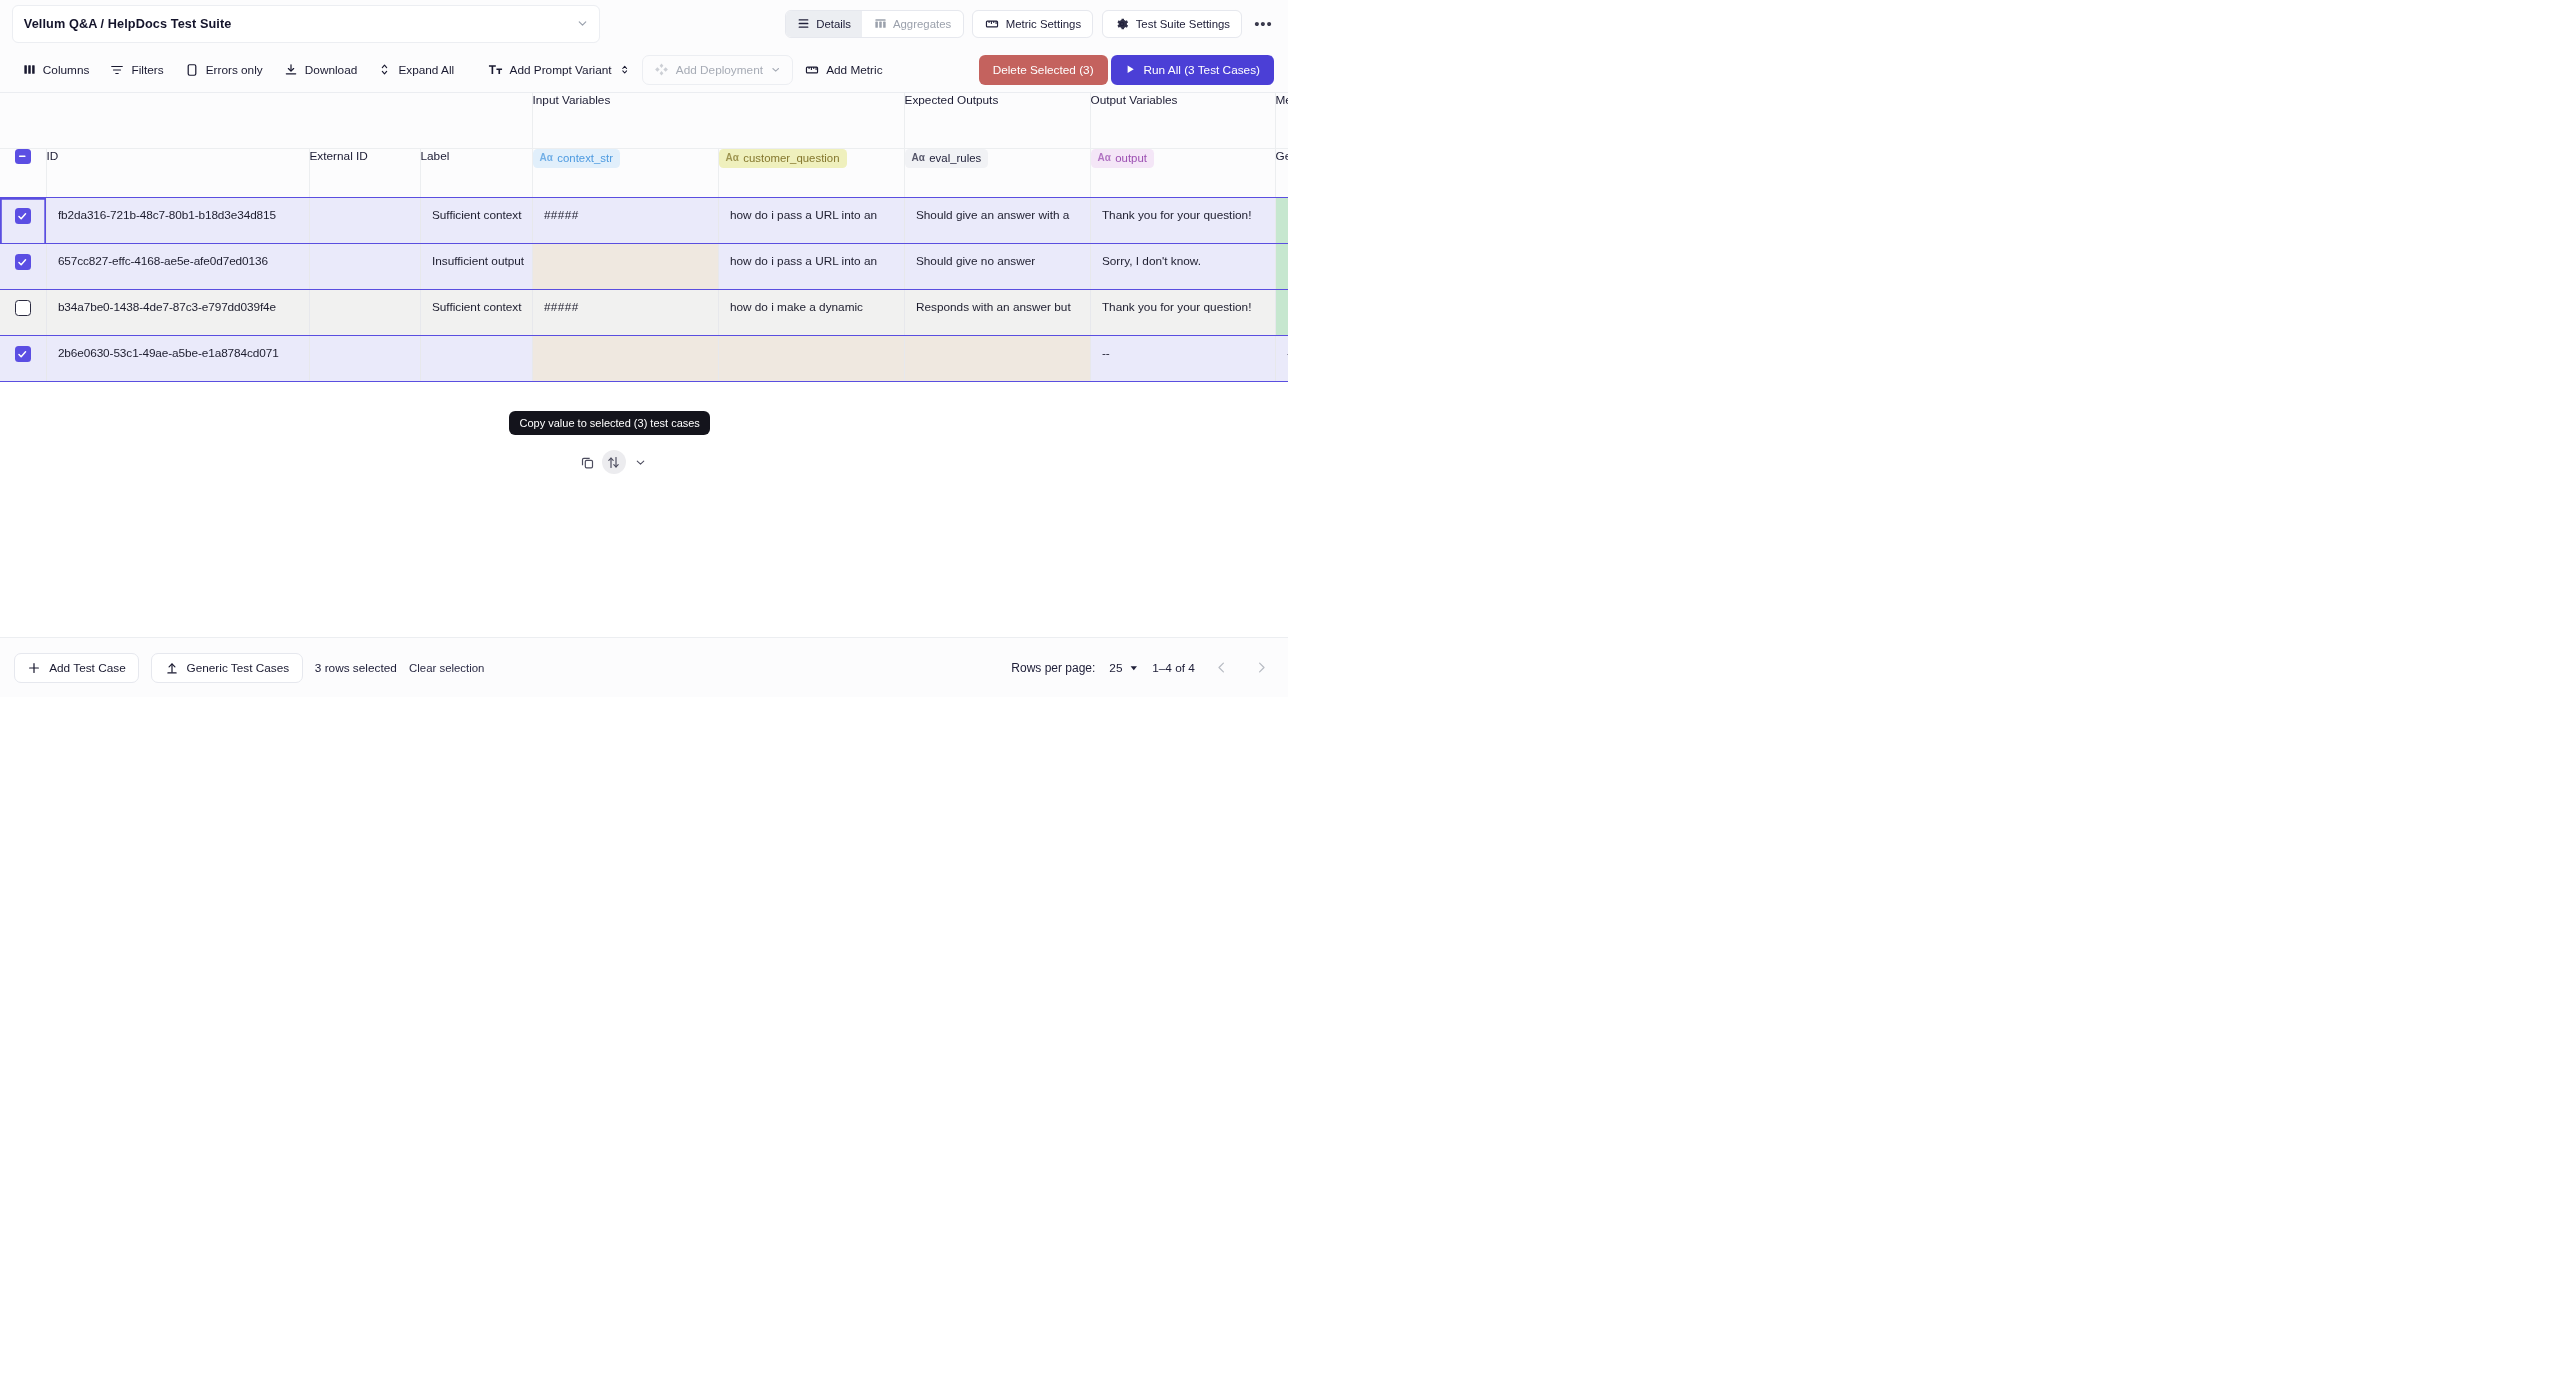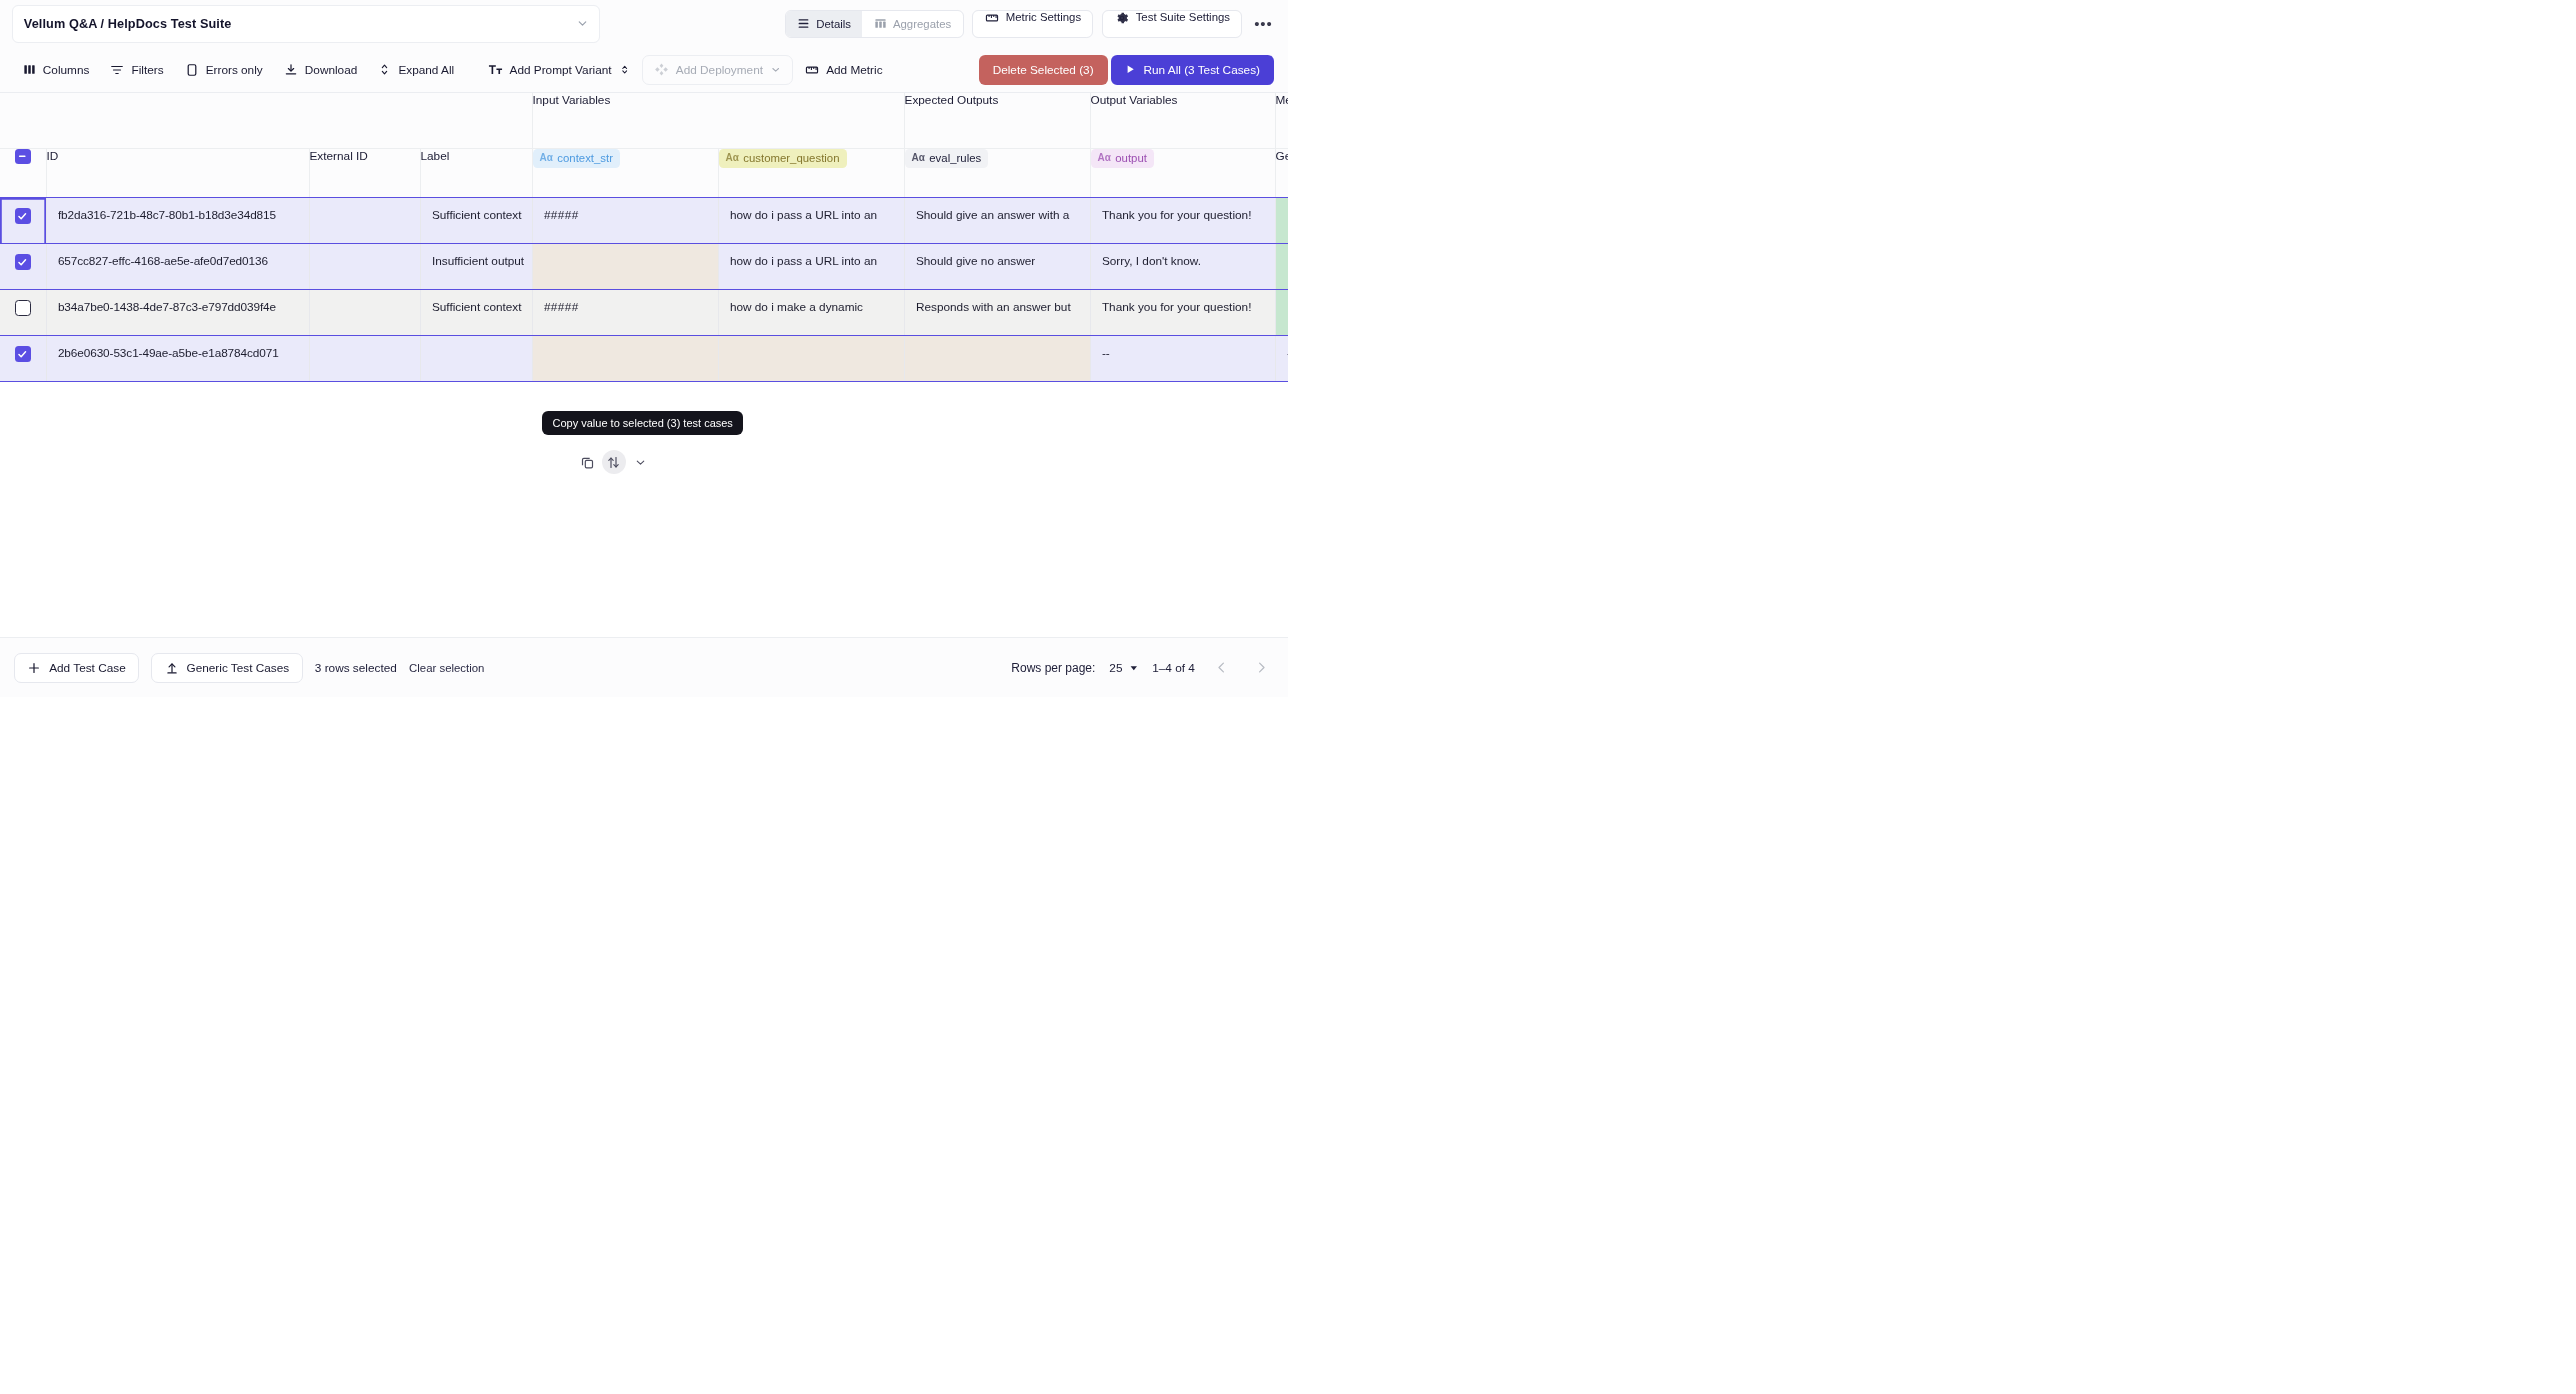--- a/index.html
+++ b/index.html
@@ -32,21 +32,21 @@
   }
   .seg-btn {
     display: flex; align-items: center; gap: 6.1px; height: 100%;
     padding: 0 11.4px; font-size: 11.4px; background: transparent; border: 0;
     font-family: inherit; color: #20203a; cursor: pointer;
   }
   .seg-btn.active { background: #eceef2; font-weight: 500; }
   .seg-btn.inactive { color: #9ba1ac; }
 
   .pill-btn {
-    display: flex; gap: 7px; height: 28px;
+    display: flex; align-items: center; gap: 7px; height: 28px;
     padding: 0 11.4px; font-size: 11.4px; background: #fff;
     border: 0.9px solid #e6e8ee; border-radius: 6.1px;
     font-family: inherit; color: #20203a; cursor: pointer; white-space: nowrap;
   }
   .more-btn {
     width: 24.5px; height: 24.5px; display: flex; align-items: center; justify-content: center;
     background: transparent; border: 0; cursor: pointer; color: #3a3a4d;
     font-size: 15px; letter-spacing: 0.9px; line-height: 1;
   }
 
@@ -149,21 +149,21 @@
   .cb {
     width: 15.8px; height: 15.8px; border-radius: 3.5px; display: inline-flex;
     align-items: center; justify-content: center; cursor: pointer; vertical-align: middle;
   }
   .cb.on { background: #5b4ee3; }
   .cb.off { background: #fff; border: 1.8px solid #2b2b40; }
   .cb.ind { background: #5b4ee3; }
 
   
   .tooltip {
-    position: absolute; left: 542px; top: 318px;
+    position: absolute; left: 509px; top: 318px;
     background: #14141c; color: #fff; font-size: 11px;
     padding: 6.1px 10.5px; border-radius: 6.1px; white-space: nowrap; z-index: 40;
   }
   .cell-tools {
     position: absolute; left: 570px; top: 354px; z-index: 39;
     height: 30px; display: flex; align-items: center; gap: 1.8px;
     background: rgba(255,255,255,.92); border-radius: 15px; padding: 0 5.3px;
   }
   .ct-btn {
     width: 24.5px; height: 24.5px; border-radius: 50%; border: 0; background: transparent;

